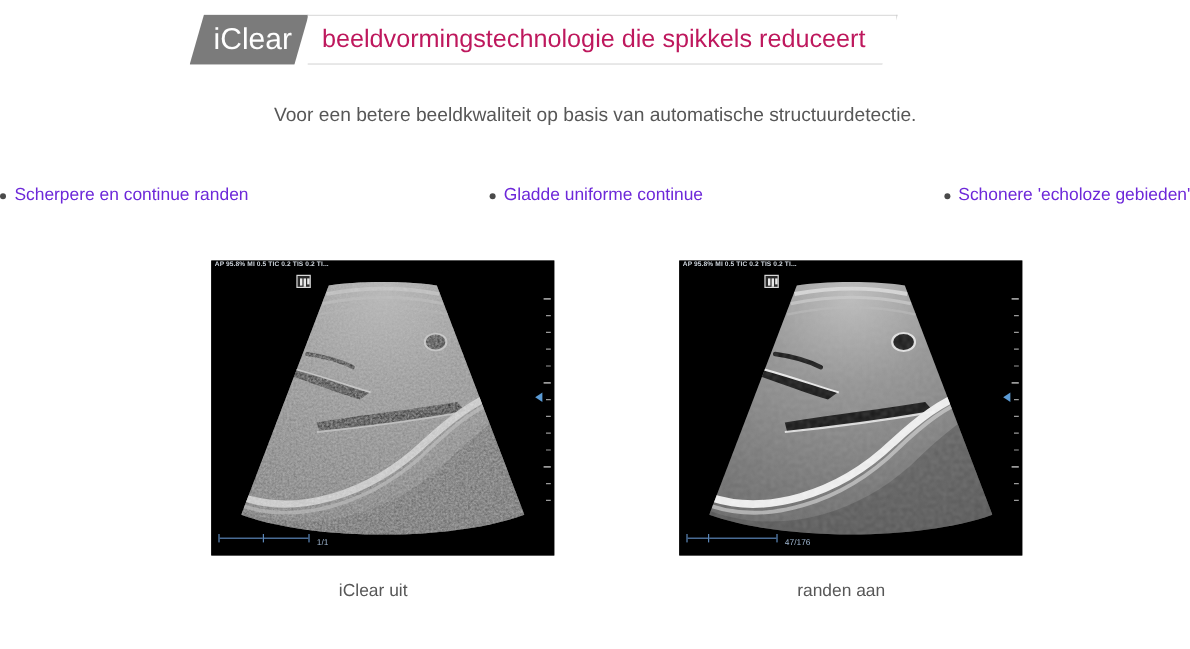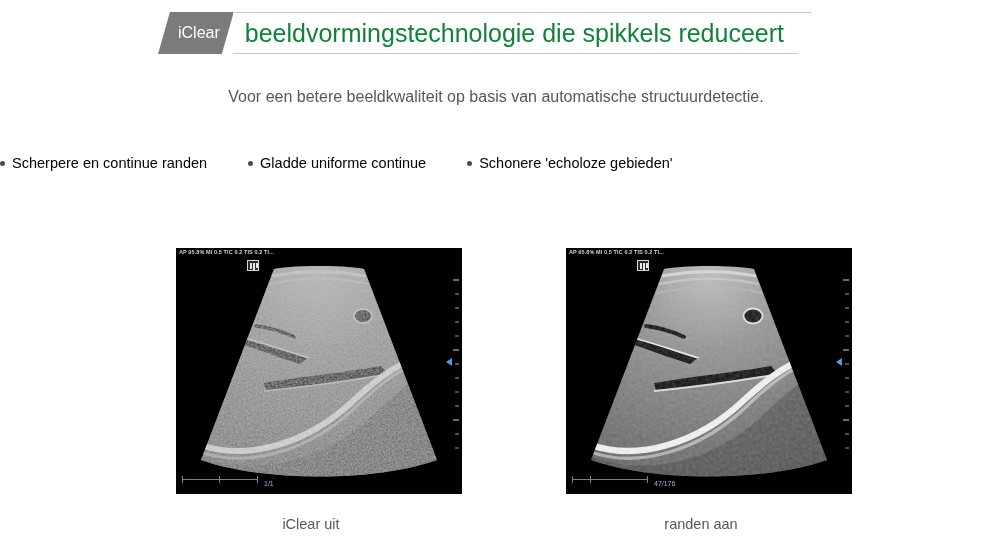--- a/index.html
+++ b/index.html
@@ -16,35 +16,35 @@
   .banner{
     position:absolute;
     left:158px; top:12px;
     height:42px;
     display:flex;
     align-items:stretch;
   }
   .banner-badge{
     background:#7b7b7b;
     color:#ffffff;
-    font-size:16px;
+    font-size:25px;
     font-weight:400;
     display:flex;
     align-items:center;
     padding:0 14px 0 20px;
     letter-spacing:0px;
     clip-path:polygon(12px 0, 100% 0, calc(100% - 12px) 100%, 0 100%);
     margin-right:-1px;
   }
   .banner-text{
     background:#ffffff;
     border:1px solid #c9c9c9;
     border-left:none;
-    color:#15803d;
-    font-size:25px;
+    color:#be185d;
+    font-size:21px;
     font-weight:400;
     display:flex;
     align-items:center;
     padding:0 26px 0 12px;
     clip-path:polygon(0 0, 100% 0, calc(100% - 13px) 100%, 0 100%);
   }
 
   
   .subtitle{
     position:absolute;
@@ -52,24 +52,24 @@
     text-align:center;
     font-size:16px;
     color:#575757;
   }
 
   
   .bullets{
     position:absolute;
     left:0; right:0; top:155px;
     display:flex;
-    justify-content:flex-start;
+    justify-content:space-between;
     gap:41px;
     font-size:14.5px;
-    color:#000000;
+    color:#6d28d9;
   }
   .bullet{
     display:flex;
     align-items:center;
     gap:7px;
     white-space:nowrap;
   }
   .dot{
     width:5px;height:5px;border-radius:50%;
     background:#4a4a4a;
@@ -78,21 +78,21 @@
   }
 
   
   .img-row{
     position:absolute;
     left:176px; top:217px;
     width:660px;
     display:flex;
     justify-content:space-between;
   }
-  .panel{ width:270px;margin-top:31px; }
+  .panel{ width:270px; }
   .us-frame{
     width:286px;height:246px;
     background:#000000;
     position:relative;
     overflow:hidden;
   }
   .us-frame svg{display:block;}
   .caption{
     margin-top:22px;
     text-align:center;

